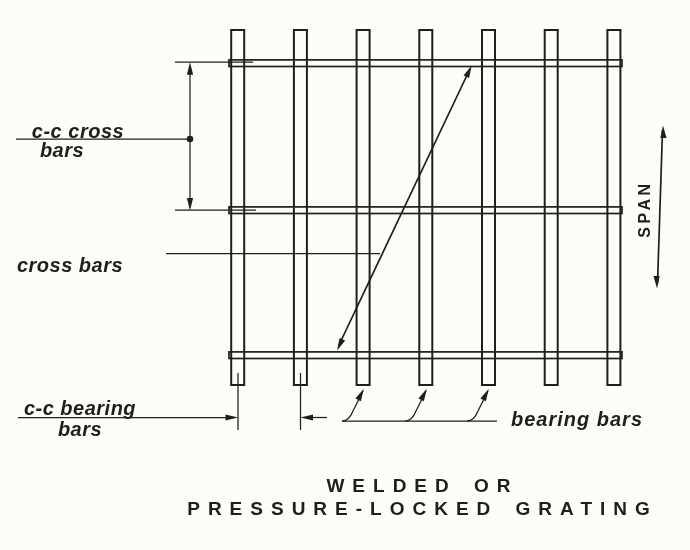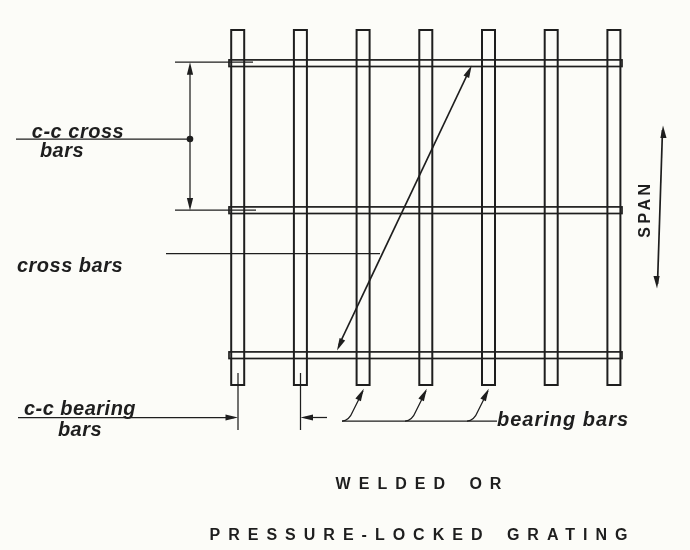--- a/index.html
+++ b/index.html
@@ -12,28 +12,28 @@
   .stroke{stroke:var(--ink,#1e1e1e);fill:none;}
   .fillink{fill:var(--ink,#1e1e1e);stroke:none;}
   .w20{stroke-width:2;}
   .w17{stroke-width:1.7;}
   .w12{stroke-width:1.25;}
   .lbl{
     position:absolute;color:var(--ink,#1e1e1e);
     font-style:italic;font-weight:bold;font-size:20px;line-height:1;
     letter-spacing:.5px;text-align:center;white-space:nowrap;
   }
-  .lbl-left{text-align:left;}
+  .lbl-left{text-align:center;}
   #span-label{
     font-style:normal;font-size:16px;letter-spacing:3.5px;
     transform:rotate(-90deg);transform-origin:center;
   }
   .title-line{
     position:absolute;left:160px;width:525px;text-align:center;
-    color:var(--ink,#1e1e1e);font-weight:bold;font-size:16px;line-height:1;
+    color:var(--ink,#1e1e1e);font-weight:bold;font-size:19px;line-height:1;
     letter-spacing:8px;word-spacing:4px;white-space:nowrap;
   }
 </style>
 </head>
 <body style="--ink: #1e1e1e; --paper: #fcfcf8;">
 
 <svg id="grating-svg" width="690" height="550" viewBox="0 0 690 550">
   <defs>
     <path id="arrowhead" d="M0,0 L-3.1,12.5 L3.1,12.5 Z"></path>
   </defs>
@@ -98,13 +98,13 @@
 
 <div class="lbl" style="left:28px;top:121px;width:100px;">c-c cross</div>
 <div class="lbl" style="left:12px;top:140px;width:100px;">bars</div>
 <div class="lbl" style="left:14px;top:255px;width:112px;">cross bars</div>
 <div class="lbl" style="left:16px;top:398px;width:128px;">c-c bearing</div>
 <div class="lbl" style="left:16px;top:419px;width:128px;">bars</div>
 <div class="lbl lbl-left" style="left:497px;top:409px;width:160px;letter-spacing:1px;">bearing bars</div>
 <div class="lbl" id="span-label" style="left:610px;top:201px;width:70px;">SPAN</div>
 
 <div class="title-line" style="top:476px;">WELDED OR</div>
-<div class="title-line" style="top:499px;margin-top:28px;">PRESSURE-LOCKED GRATING</div>
+<div class="title-line" style="top:499px;">PRESSURE-LOCKED GRATING</div>
 
 </body></html>

